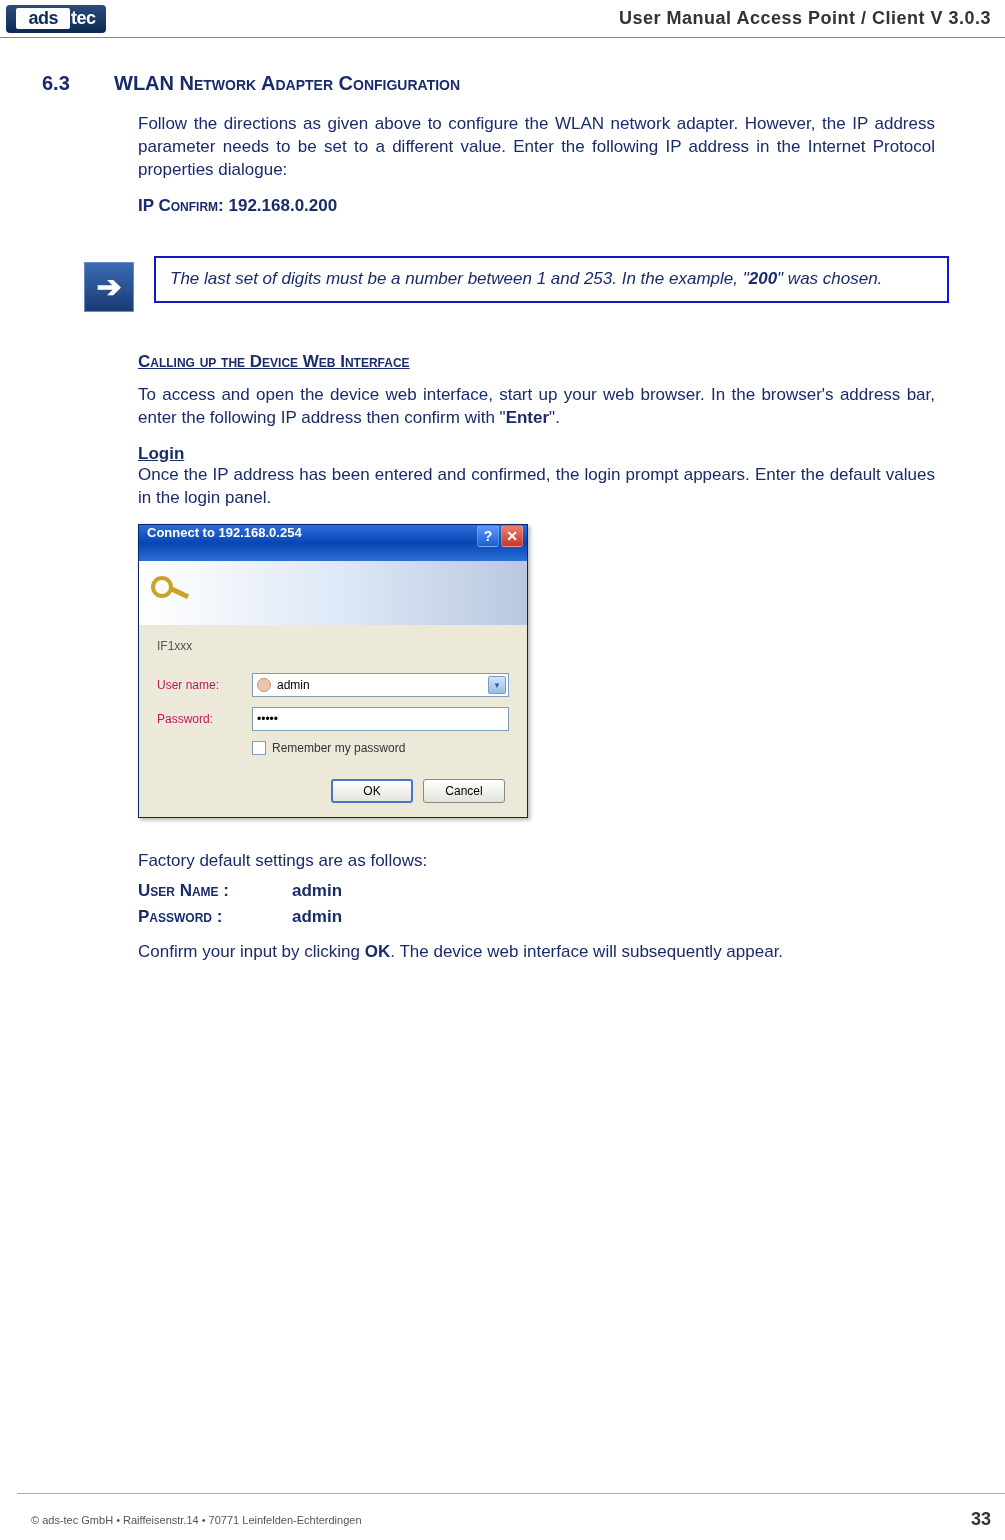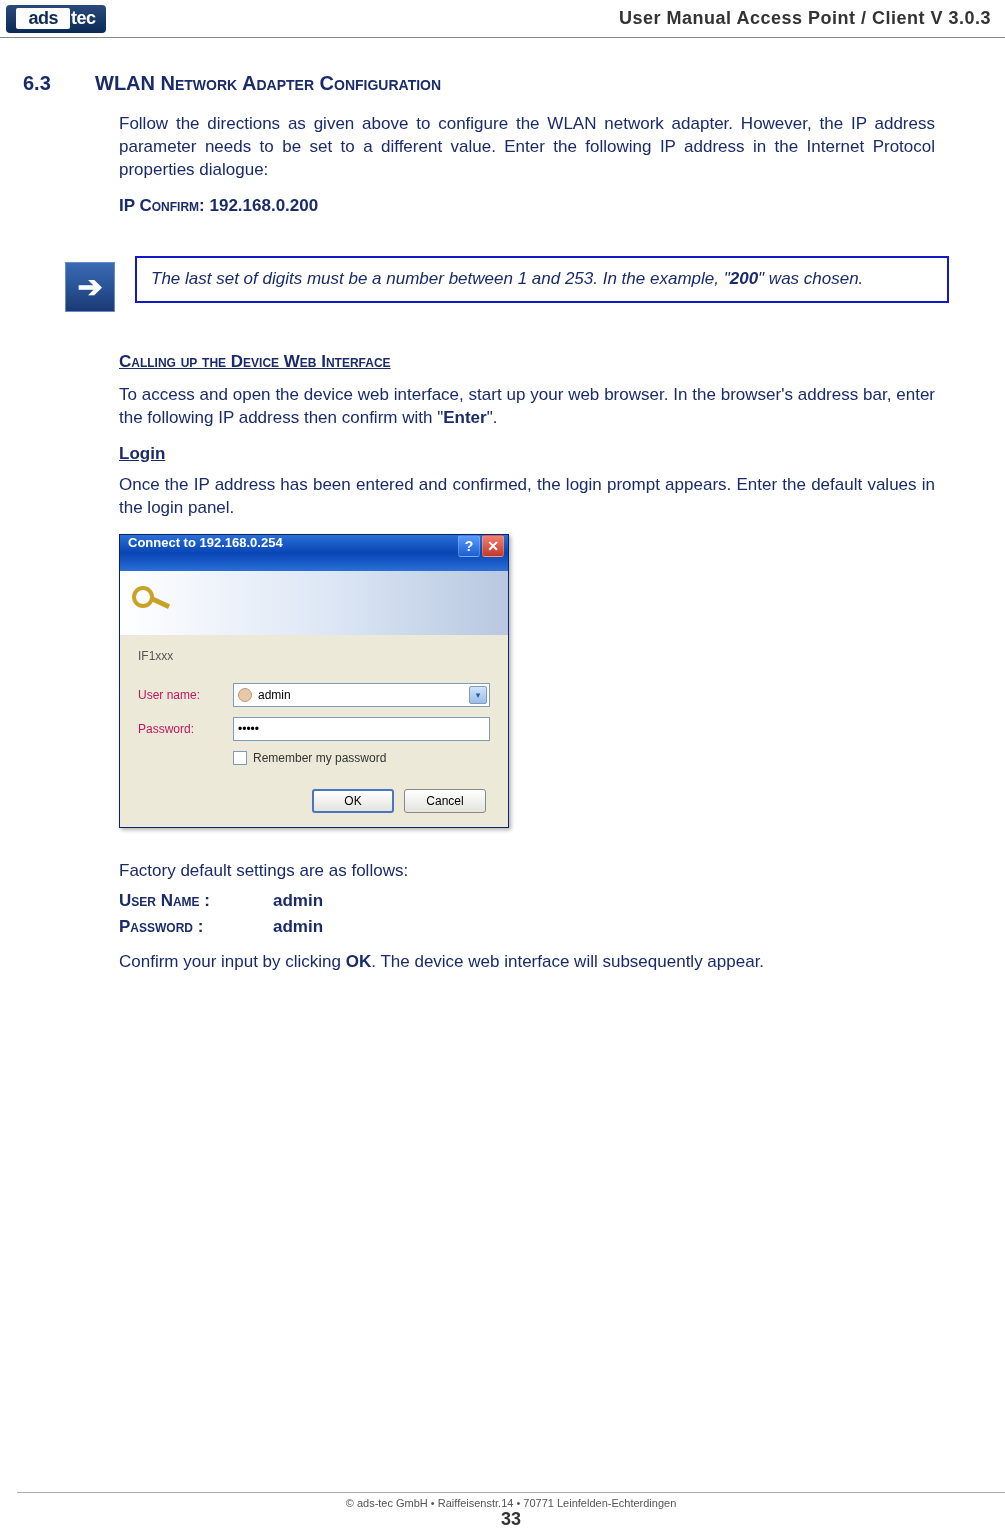--- a/index.html
+++ b/index.html
@@ -39,21 +39,21 @@
     flex: 1;
     text-align: right;
     font-family: "Arial Black", Arial, sans-serif;
     font-size: 18px;
     letter-spacing: 0.5px;
     color: #333;
     padding-right: 14px;
     font-weight: 900;
   }
   .content {
-    padding: 34px 70px 0 23px;
+    padding: 34px 70px 0 42px;
   }
   .section-row {
     display: flex;
     gap: 18px;
     margin-bottom: 18px;
   }
   .section-num {
     font-family: Verdana, sans-serif;
     font-size: 20px;
     font-weight: bold;
@@ -133,21 +133,20 @@
     text-decoration: underline;
     margin-bottom: 12px;
     font-variant: small-caps;
   }
   .subhead-plain {
     margin-left: 96px;
     font-size: 17px;
     font-weight: bold;
     color: #1a2b6b;
     text-decoration: underline;
-    margin-bottom: 10px;
   }
   .login-dialog {
     margin-left: 96px;
     width: 390px;
     border: 1px solid #0a246a;
     background: #ece9d8;
     font-family: Tahoma, sans-serif;
     font-size: 12px;
     box-shadow: 2px 2px 4px rgba(0,0,0,0.3);
     margin-bottom: 32px;
@@ -252,26 +251,25 @@
   .cred-row {
     margin-left:96px;display:flex;gap:24px;margin-bottom:6px;font-size:17px;color:#1a2b6b;
   }
   .cred-label { font-weight:bold;font-variant:small-caps;width:130px; white-space:nowrap;}
   .cred-val { font-weight:bold; }
   .page-footer {
     position:absolute;
     bottom:10px;
     left:17px;right:0;
     border-top:1px solid #aaa;
-    padding:4px 14px 0 14px;
+    padding:15px 14px 0 14px;
     display:flex;
     align-items:center;
     font-size:11px;
     color:#555;
-    flex-direction:column;
   }
   .page-footer .copy { flex:1; }
   .page-footer .pnum {
     font-family:"Arial Black",Arial,sans-serif;
     font-size:18px;color:#333;font-weight:900;
   }
 </style>
 </head>
 <body>
 

